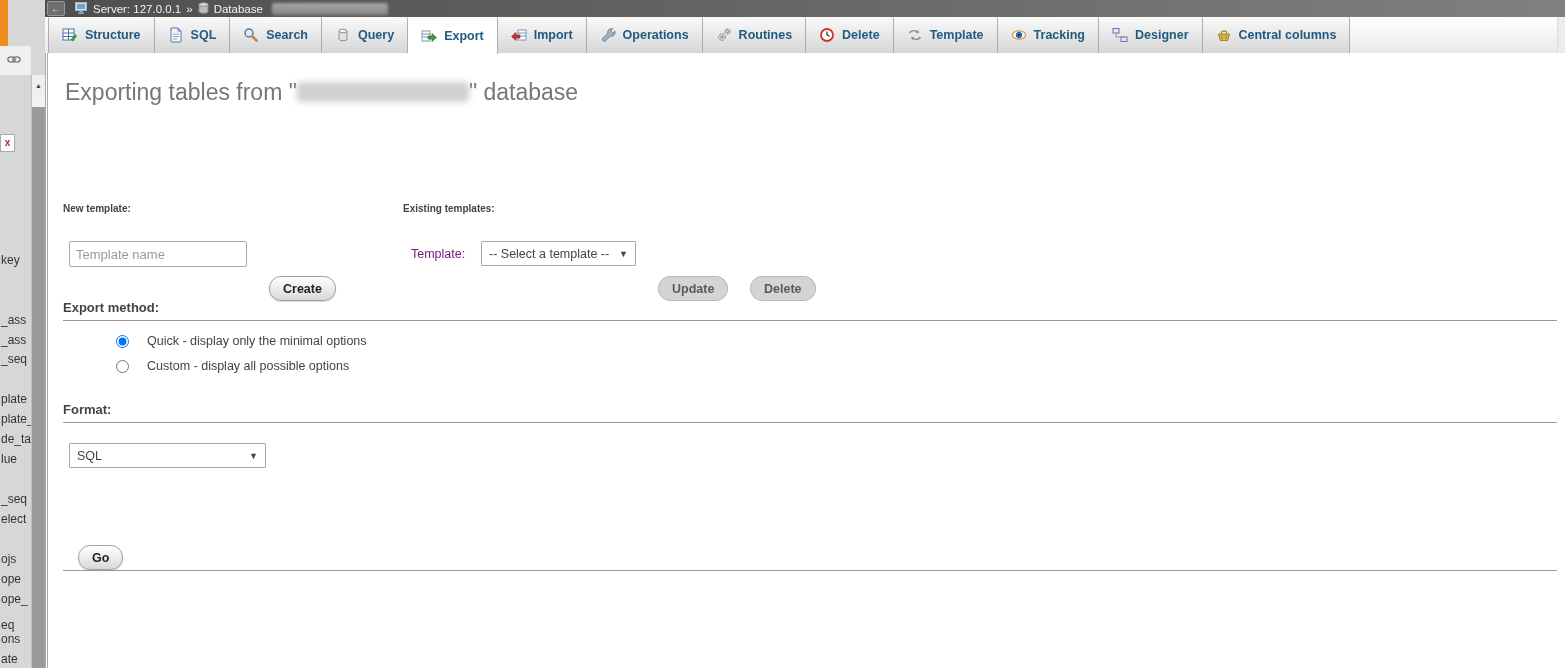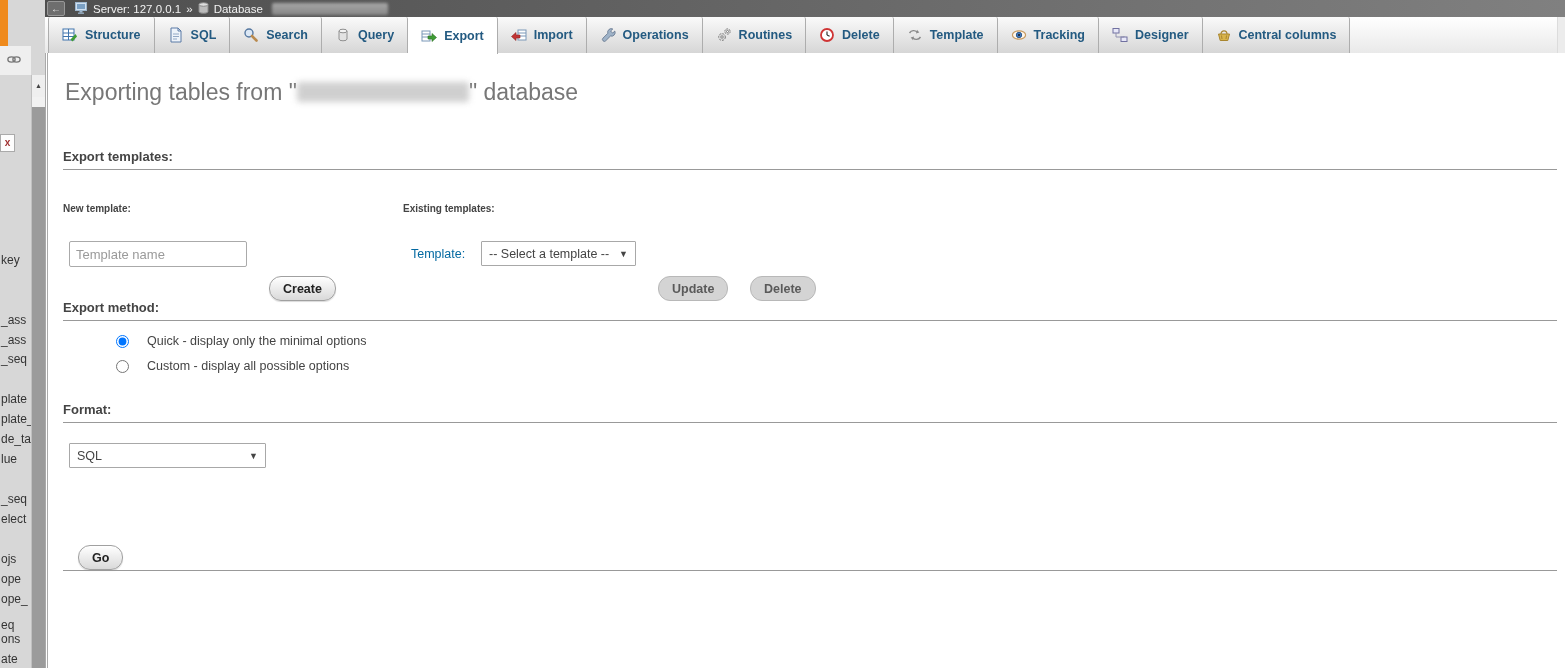--- a/index.html
+++ b/index.html
@@ -54,21 +54,21 @@
   .content { position:absolute; left:45px; top:53px; width:1520px; height:615px;
     background:#fff; border-left:3px double #aaa; }
   .page-title { position:absolute; left:17px; top:26px; font-size:23px;
     color:#777; font-weight:normal; white-space:nowrap; }
   .blur-smudge-title { display:inline-block; width:172px; height:20px;
     background:#c4c4c4; border-radius:2px; filter:blur(3px); opacity:.8;
     vertical-align:-2px; }
   .section-head { position:absolute; left:15px; right:8px; font-size:13px;
     font-weight:bold; color:#444; border-bottom:1px solid #999; padding-bottom:5px; }
   .lbl-bold { position:absolute; font-size:10px; font-weight:bold; color:#444; }
-  .lbl { position:absolute; font-size:12.5px; color:#0369a1; }
+  .lbl { position:absolute; font-size:12.5px; color:#701a75; }
 
   .text-input { position:absolute; left:21px; top:188px; width:178px; height:26px;
     border:1px solid #aaa; border-radius:2px; padding:0 6px; font-size:13px;
     color:#333; font-family:inherit; }
   .text-input::placeholder { color:#9a9a9a; }
 
   .btn { position:absolute; height:25px; padding:0 13px; border:1px solid #a0a0a0;
     border-radius:12px; background:linear-gradient(#ffffff,#d9d9d9); color:#222;
     font-weight:bold; font-size:12.5px; font-family:inherit; cursor:pointer;
     box-shadow:0 1px 1px rgba(0,0,0,.15);margin-top:35px; }
@@ -268,21 +268,20 @@
     <span>Central columns</span>
   </div>
 </div>
 
 <div class="right-track"></div>
 
 <div class="content">
 
   <h2 class="page-title"><span>Exporting tables from "</span><span class="blur-smudge-title"></span><span>" database</span></h2>
 
-  <div class="section-head" style="top:96px">Export templates:</div>
 
   <div class="lbl-bold" style="left:15px; top:150px">New template:</div>
   <div class="lbl-bold" style="left:355px; top:150px">Existing templates:</div>
 
   <input class="text-input" type="text" placeholder="Template name" style="">
   <button class="btn" style="left:221px; top:188px">Create</button>
 
   <div class="lbl" style="left:363px; top:194px">Template:</div>
   <div class="select-box" style="left:433px; top:188px; width:155px">
     <span>-- Select a template --</span>

